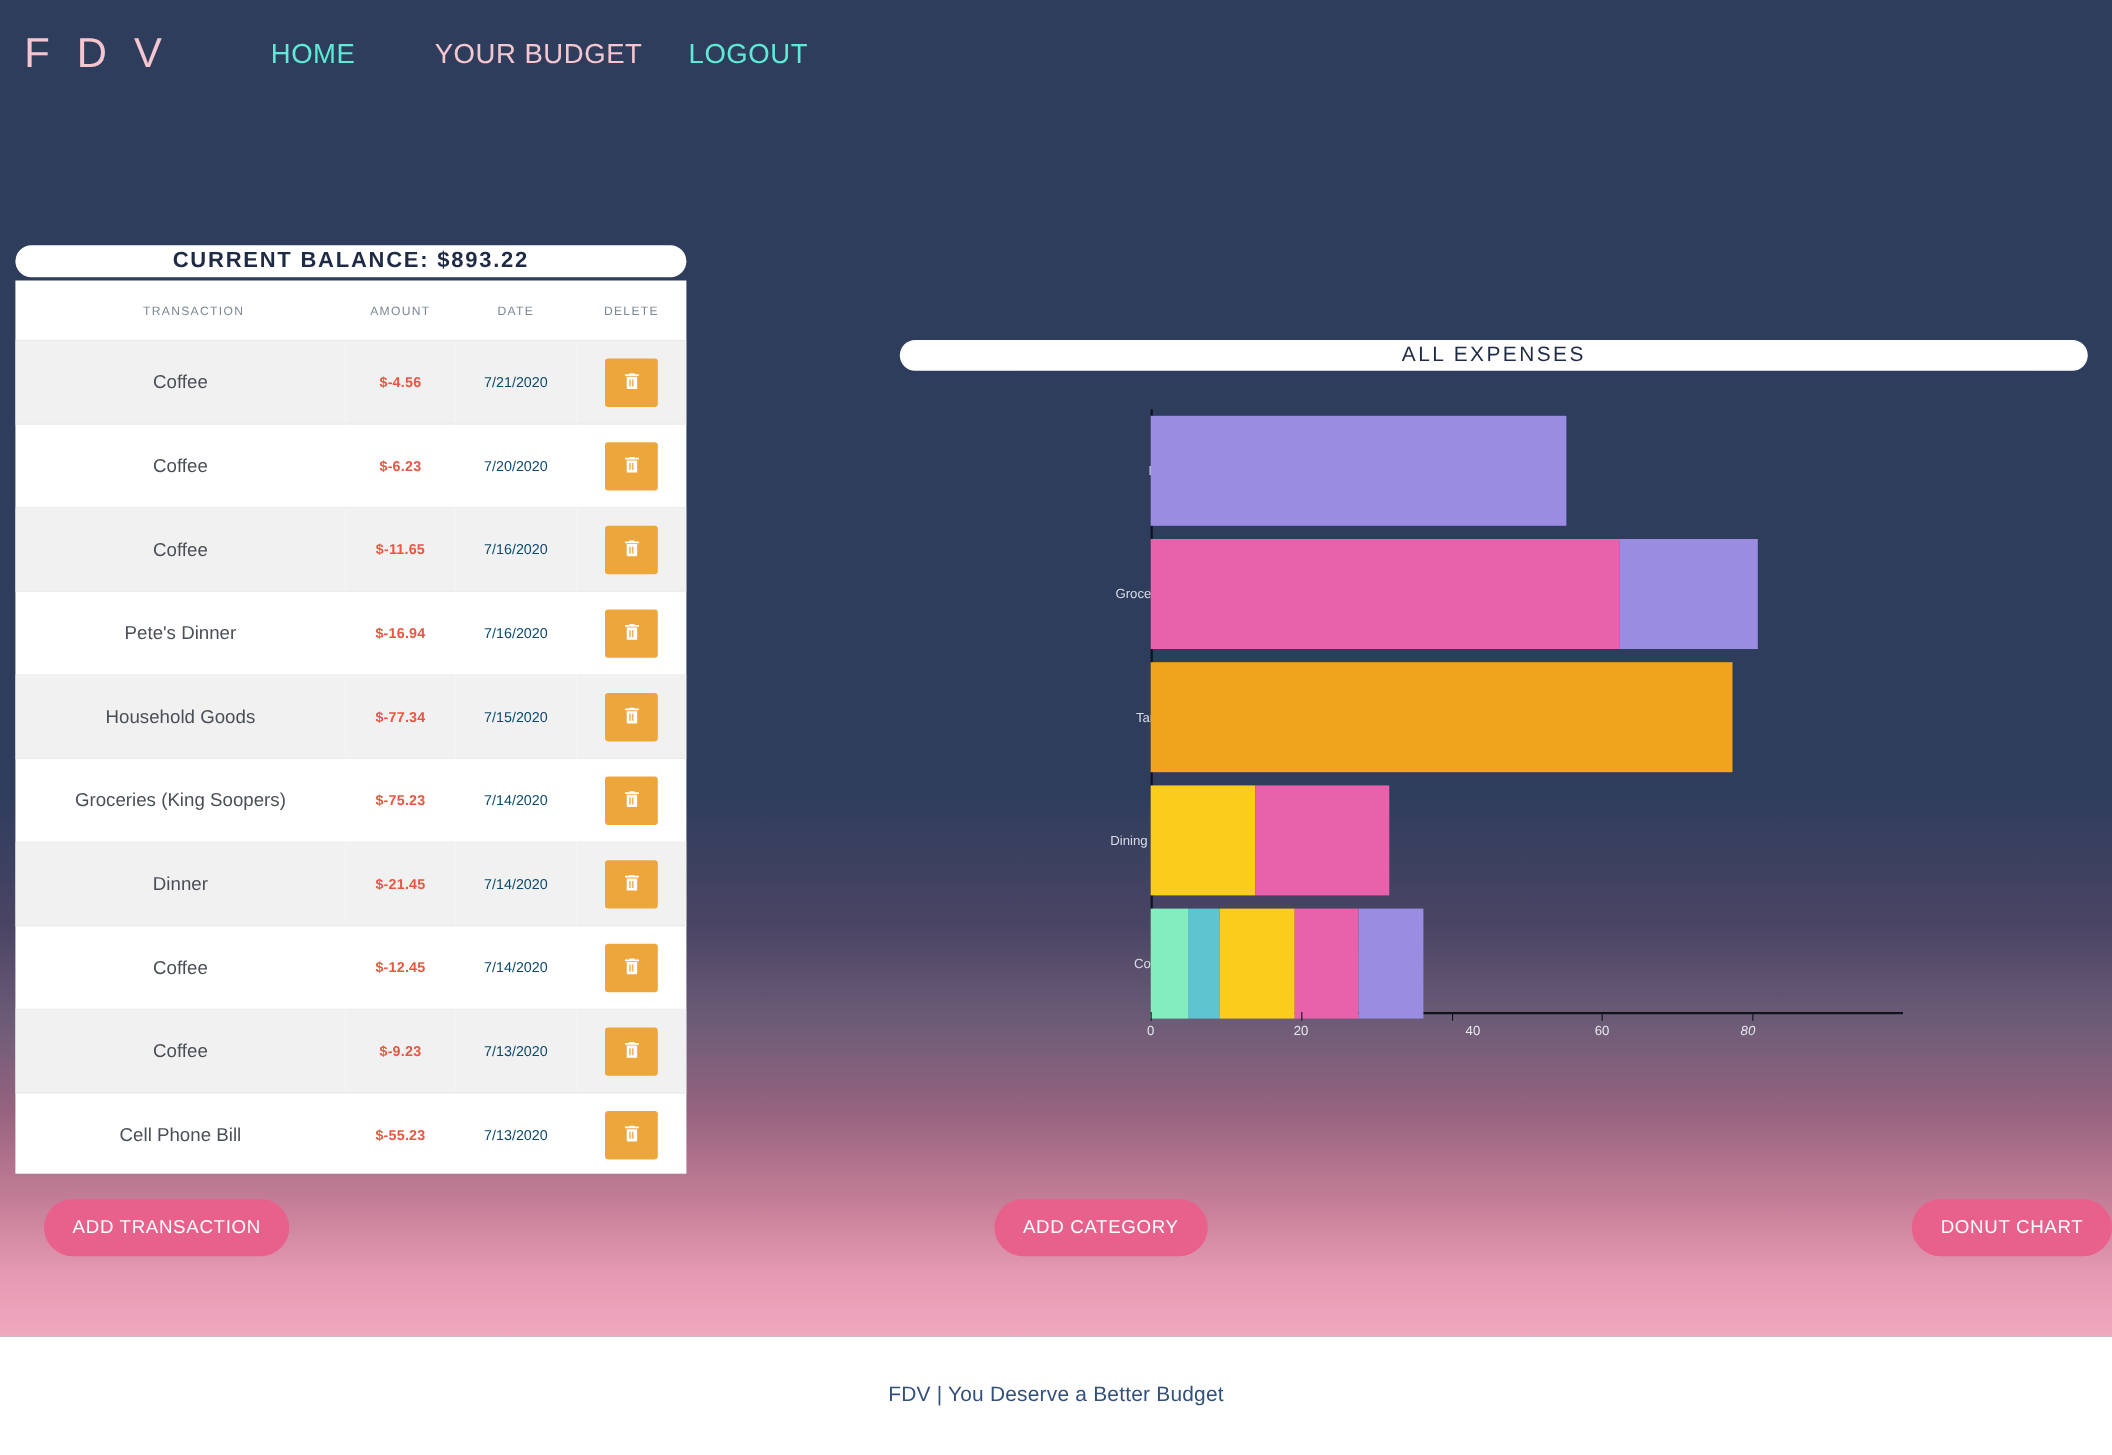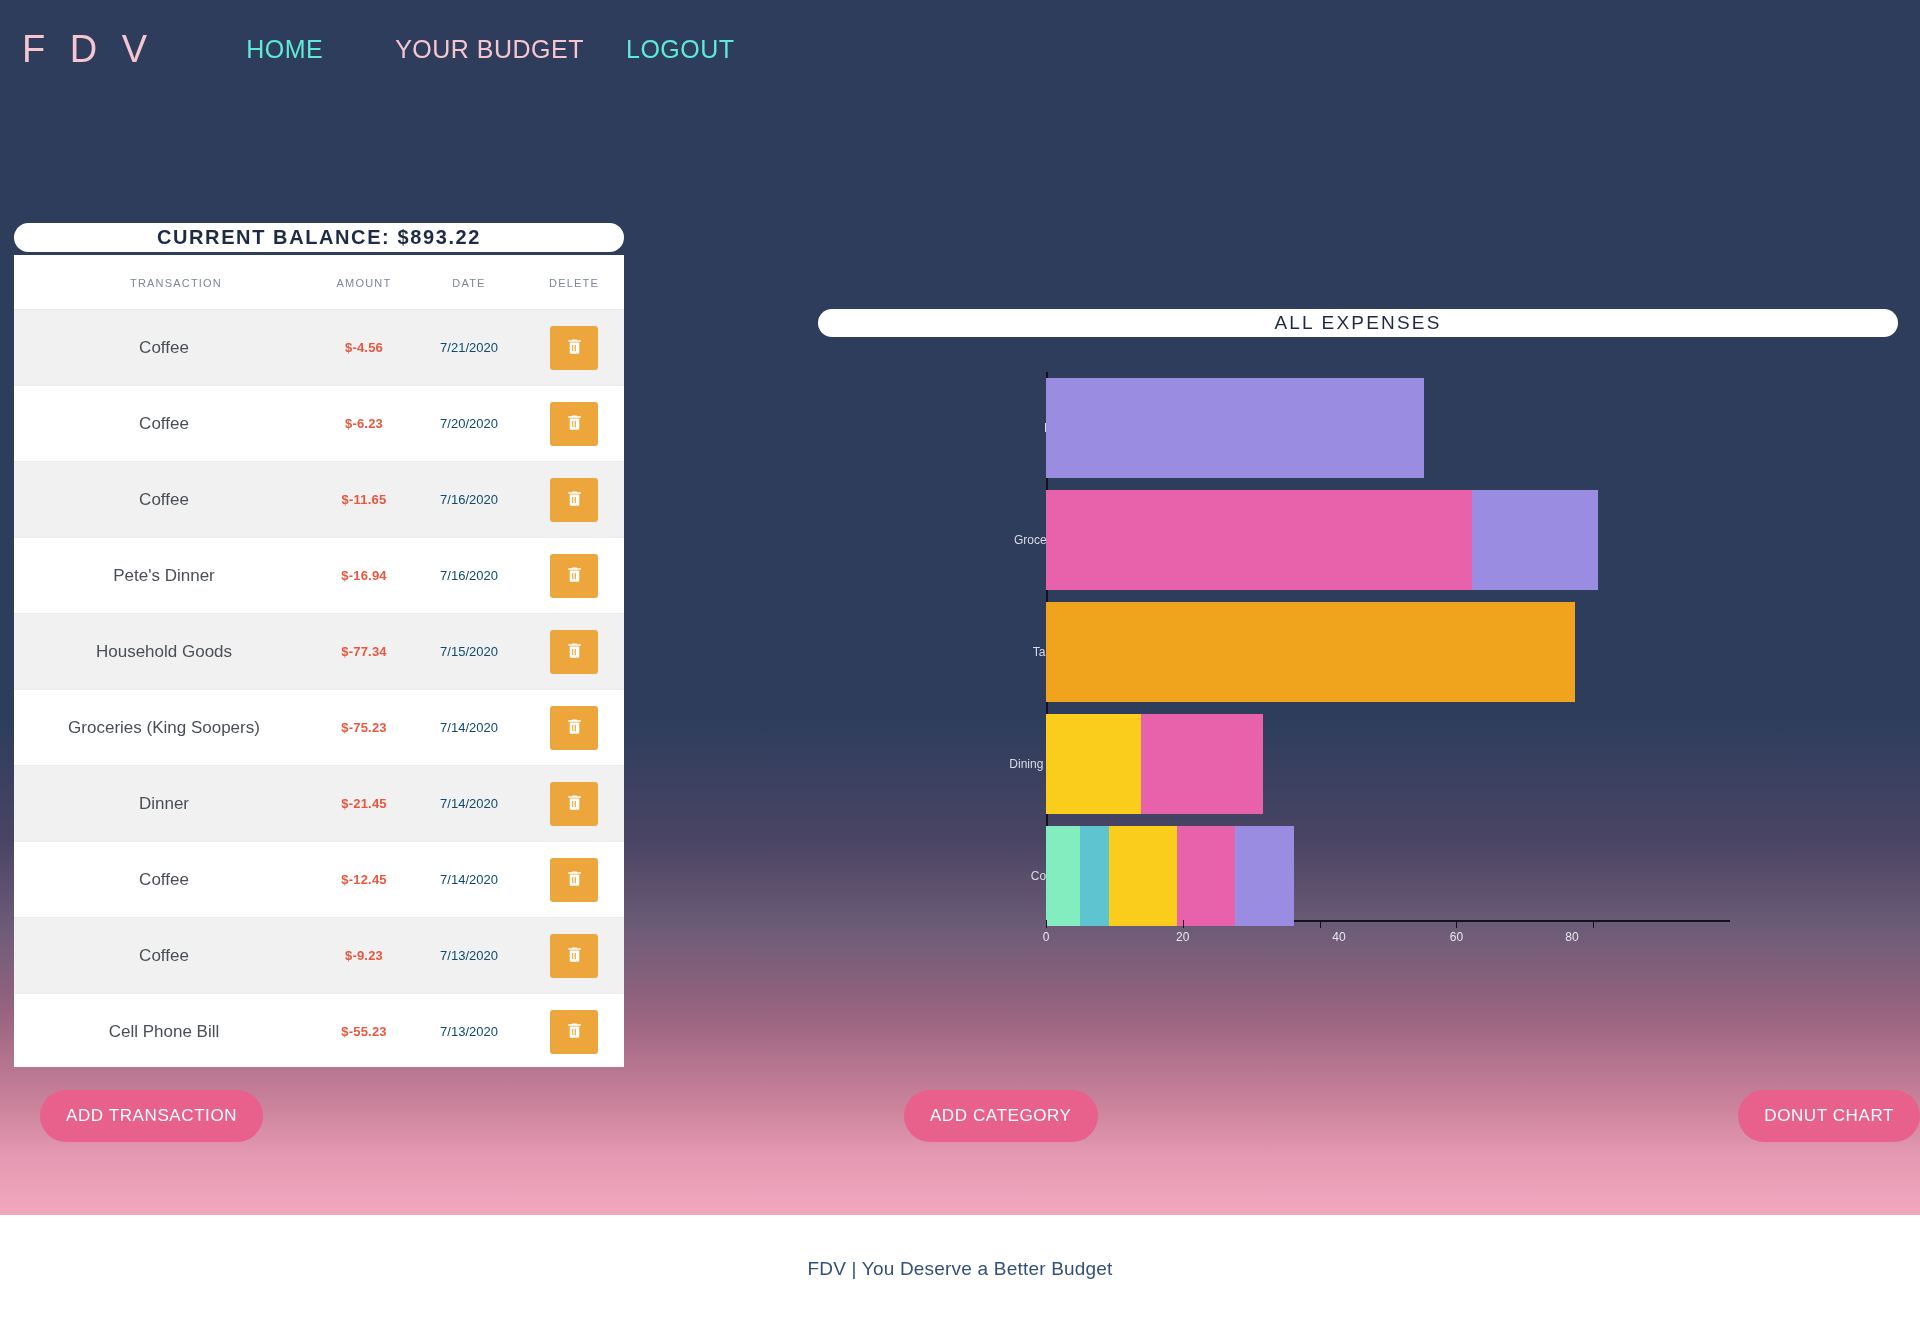--- a/index.html
+++ b/index.html
@@ -425,21 +425,21 @@
   <div id="chart-xticks">
       <div class="xtick" style="left: 46px;"></div>
       <div class="xtick-lbl" style="left: 46px;">0</div>
       <div class="xtick" style="left: 182.8px;"></div>
       <div class="xtick-lbl" style="left: 182.8px;">20</div>
       <div class="xtick" style="left: 319.6px;"></div>
       <div class="xtick-lbl" style="left: 314px; margin-left: 25px;">40</div>
       <div class="xtick" style="left: 456.4px;"></div>
       <div class="xtick-lbl" style="left: 456.4px;">60</div>
       <div class="xtick" style="left: 593.2px;"></div>
-      <div class="xtick-lbl" style="left: 572px;">80</div>
+      <div class="xtick-lbl" style="left: 589px; font-style: italic;">80</div>
     </div>
 </div>
 
 <div id="actions">
   <button class="action-btn">ADD TRANSACTION</button>
   <button class="action-btn">ADD CATEGORY</button>
   <button class="action-btn">DONUT CHART</button>
 </div>
 
 <div id="footer">

